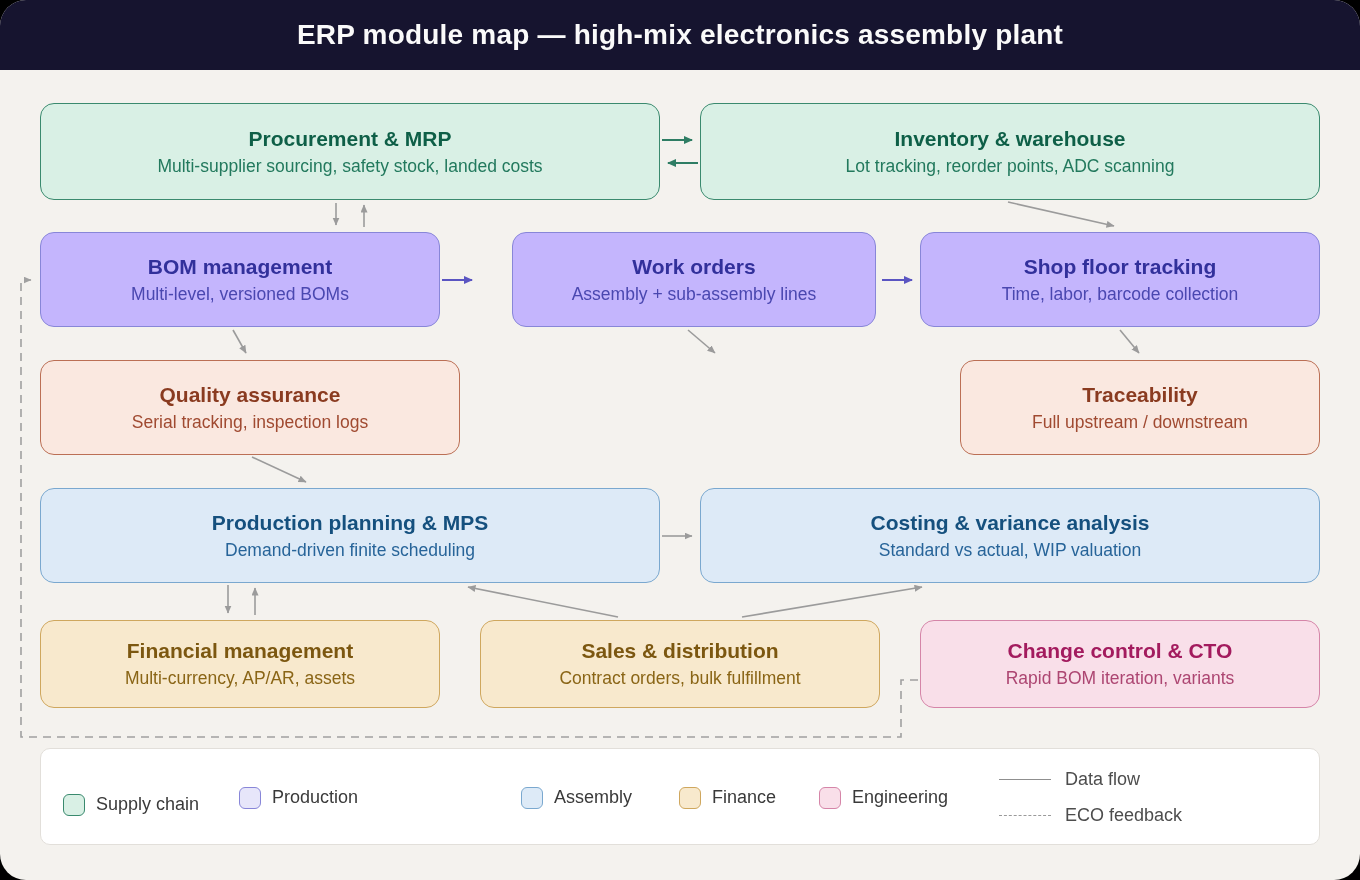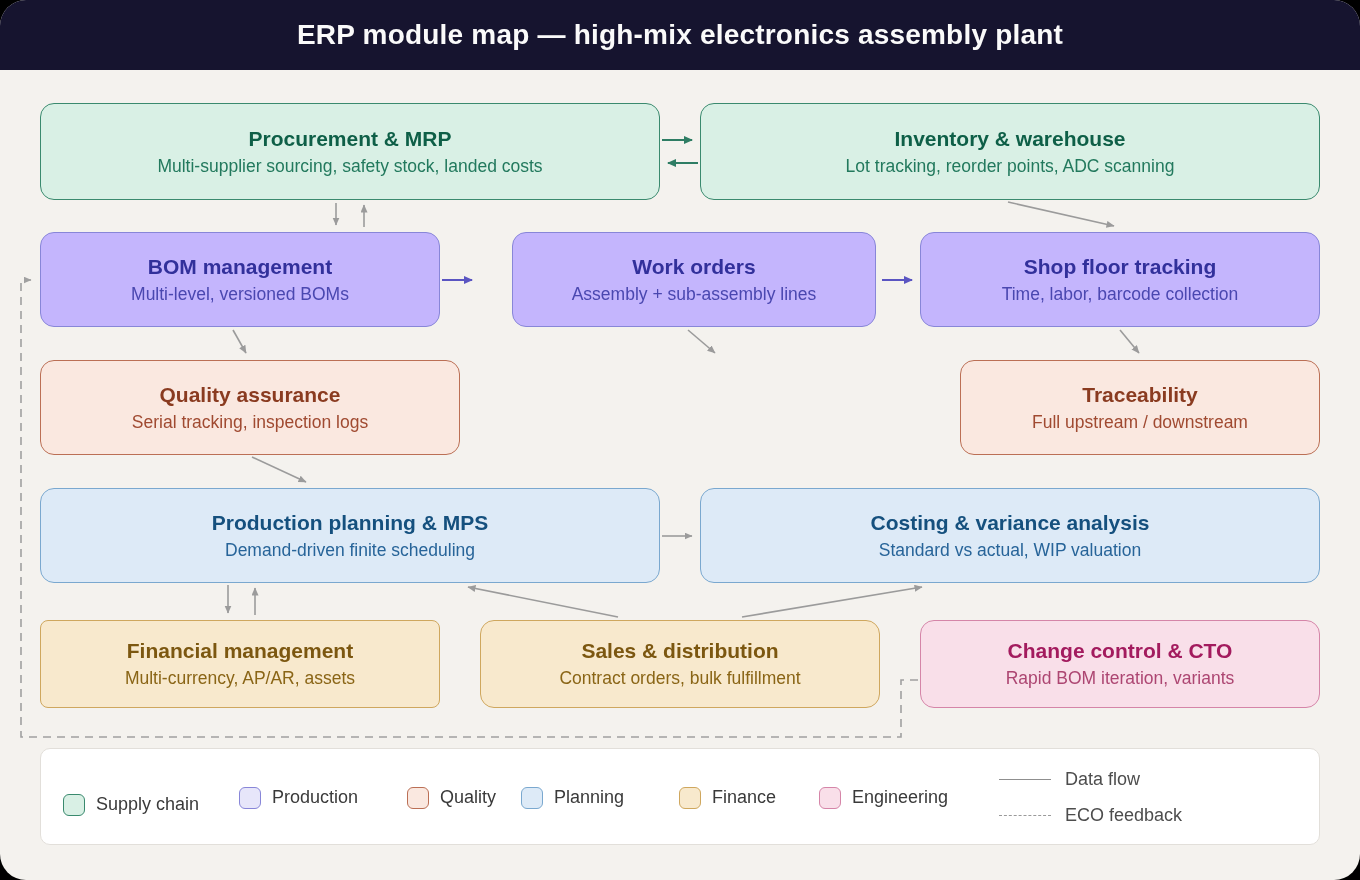--- a/index.html
+++ b/index.html
@@ -47,21 +47,21 @@
   .pos-procurement{left:40px;top:103px;width:620px;height:97px;}
   .pos-inventory{left:700px;top:103px;width:620px;height:97px;}
   .pos-bom{left:40px;top:232px;width:400px;height:95px;}
   .pos-workorders{left:480px;top:232px;width:364px;height:95px;margin-left:32px;}
   .pos-shopfloor{left:920px;top:232px;width:400px;height:95px;}
   .pos-qa{left:40px;top:360px;width:420px;height:95px;}
   .pos-ncr{left:500px;top:360px;width:420px;height:95px;}
   .pos-trace{left:960px;top:360px;width:360px;height:95px;}
   .pos-planning{left:40px;top:488px;width:620px;height:95px;}
   .pos-costing{left:700px;top:488px;width:620px;height:95px;}
-  .pos-finance{left:40px;top:620px;width:400px;height:88px;border-radius:8px;}
+  .pos-finance{left:40px;top:620px;width:400px;height:88px;}
   .pos-sales{left:480px;top:620px;width:400px;height:88px;}
   .pos-change{left:920px;top:620px;width:400px;height:88px;}
 
   .edges{position:absolute;left:0;top:0;width:1360px;height:880px;pointer-events:none;}
 
   
   .legend{
     position:absolute;left:40px;top:748px;width:1280px;height:97px;
     background:#ffffff;border:1px solid #e2dfda;border-radius:10px;
   }
@@ -190,27 +190,23 @@
 
   <div class="legend">
     <div class="legend-item li-supply">
       <span class="swatch sw-supply"></span>
       <span class="legend-label">Supply chain</span>
     </div>
     <div class="legend-item li-production">
       <span class="swatch sw-production"></span>
       <span class="legend-label">Production</span>
     </div>
-    <div class="legend-item li-quality">
-      <span class="swatch sw-quality"></span>
-      <span class="legend-label">Quality</span>
-    </div>
     <div class="legend-item li-planning">
       <span class="swatch sw-planning"></span>
-      <span class="legend-label">Planning</span>
+      <span class="legend-label">Assembly</span>
     </div>
     <div class="legend-item li-finance">
       <span class="swatch sw-finance"></span>
       <span class="legend-label">Finance</span>
     </div>
     <div class="legend-item li-engineering">
       <span class="swatch sw-engineering"></span>
       <span class="legend-label">Engineering</span>
     </div>
     <div class="line-legend">

